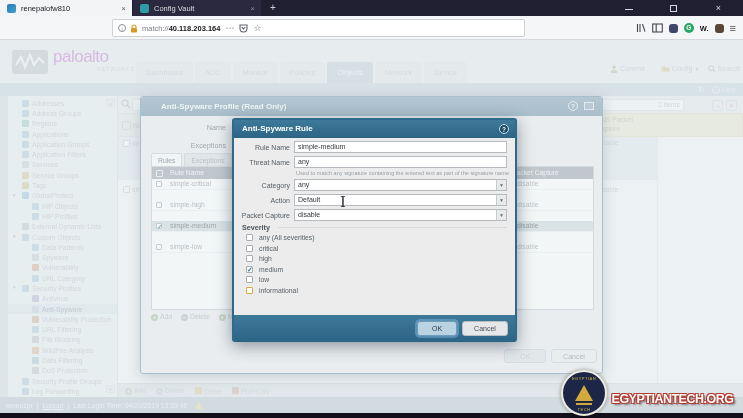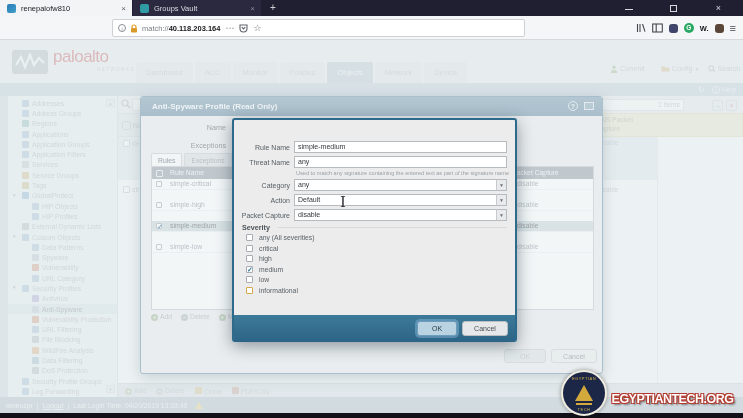--- a/index.html
+++ b/index.html
@@ -43,21 +43,21 @@
   .gcirc{width:10px;height:10px;border-radius:50%;background:#28a862;color:#fff;font-size:6.5px;font-weight:bold;text-align:center;line-height:10px;}
   .blob1{width:9px;height:9px;border-radius:3px;background:#40466b;}
   .blob2{width:9px;height:9px;border-radius:3px;background:#5a4638;}
   .wmark{font-size:7.5px;font-weight:bold;color:#17171b;}
   .i-menu::before{content:"≡";}
   .menuico{font-size:11px;color:#45494e;}
 
   
   .pa-header{left:0;top:40px;width:743px;height:43px;background:#e7eaec;z-index:1;}
   .pa-logoico{left:12px;top:50px;width:36px;height:24px;background:#98a1a7;border-radius:3px;z-index:2;}
-  .pa-brand{left:53px;top:47px;font-size:17px;color:#b91c1c;letter-spacing:-0.5px;z-index:2;}
+  .pa-brand{left:53px;top:47px;font-size:17px;color:#a21caf;letter-spacing:-0.5px;z-index:2;}
   .pa-brandsub{left:97px;top:67px;font-size:4.5px;color:#9aa2a8;letter-spacing:1.5px;z-index:2;}
   .pa-nav{left:136px;top:62px;height:21px;display:flex;gap:2px;z-index:2;}
   .pa-tab{height:21px;padding:0 10px;background:#dce0e2;color:#99a3a9;font-size:7.5px;display:flex;align-items:center;border-radius:2px 2px 0 0;}
   .pa-tab.active{background:#a3b3bc;color:#f3f6f7;}
   .pa-actions{left:610px;top:64px;width:130px;display:flex;gap:8px;font-size:7.2px;color:#8f999f;align-items:center;z-index:2;}
   .pa-subbar{left:0;top:83px;width:743px;height:13px;background:#a7bdc9;z-index:1;}
   .helpc{width:8px;height:8px;border:1px solid #e2ebf0;border-radius:50%;font-size:5.5px;color:#e2ebf0;text-align:center;line-height:8px;display:inline-block;}
   .helpc::before{content:"?";}
 
   .gutter{left:0;top:96px;width:8px;height:317px;background:#c3cbd0;z-index:1;}
@@ -96,21 +96,21 @@
   .logout{text-decoration:underline;}
   .warntri{width:0;height:0;border-left:4px solid transparent;border-right:4px solid transparent;border-bottom:7px solid #e3bd3f;margin-left:4px;}
   .blackstrip{left:0;top:413px;width:743px;height:5px;background:#12111a;z-index:1;}
 
   
   .dim1{left:0;top:40px;width:743px;height:373px;background:rgba(231,237,240,0.52);z-index:15;}
   .dim2{left:0;top:40px;width:743px;height:373px;background:rgba(233,238,241,0.48);z-index:25;}
 
   
   .odlg{left:140px;top:96px;width:463px;height:278px;background:#ebeced;border:1.5px solid #6e96ac;border-radius:3px;box-shadow:0 3px 14px rgba(40,60,75,.35);z-index:20;}
-  .odlg-title{left:0;top:0;width:100%;height:19px;background:linear-gradient(#84a3b6,#7093a9);color:#f5f8fa;font-size:8px;font-weight:bold;line-height:19px;padding-left:11px;border-radius:2px 2px 0 0;}
+  .odlg-title{left:0;top:0;width:100%;height:19px;background:linear-gradient(#84a3b6,#7093a9);color:#f5f8fa;font-size:8px;font-weight:bold;line-height:19px;padding-left:20px;border-radius:2px 2px 0 0;}
   .dlg-help{width:10px;height:10px;border:1px solid #dfe9ef;border-radius:50%;color:#eef4f8;font-size:6.5px;text-align:center;line-height:9px;}
   .dlg-help::before{content:"?";}
   .dlg-win{width:10px;height:8px;border:1px solid #dfe9ef;background:rgba(255,255,255,.15);}
   .flabel{font-size:7.2px;color:#5c646a;text-align:right;}
   .fvalue{font-size:7.2px;color:#9aa1a7;}
   .otab{height:13px;padding:0 6px;font-size:6.8px;background:#dbdfe1;color:#8c969c;border:1px solid #c6cbcf;border-bottom:none;border-radius:2px 2px 0 0;margin-right:2px;display:flex;align-items:center;}
   .otab.active{background:#fafbfb;color:#5a646b;}
   .otable{left:10px;top:69px;width:443px;height:144px;background:#fcfdfd;border:1px solid #c2c8cc;overflow:hidden;}
   .othead{left:0;top:0;width:100%;height:12px;background:#9da6ac;color:#f2f5f7;font-size:6.8px;line-height:12px;}
   .otr{width:100%;height:10.5px;font-size:6.8px;color:#8d969d;line-height:10.5px;position:relative;border-bottom:1px solid #eef0f1;}
@@ -165,21 +165,21 @@
 <div id="stage">
 
   <div class="abs titlebar">
     <div class="abs tab tab-active">
       <span class="favicon fav1"></span>
       <span class="tab-title">renepalofw810</span>
       <span class="tab-x">×</span>
     </div>
     <div class="abs tab tab-inactive">
       <span class="favicon fav2"></span>
-      <span class="tab-title">Groups Vault</span>
+      <span class="tab-title">Config Vault</span>
       <span class="tab-x">×</span>
     </div>
     <div class="abs newtab">+</div>
     <div class="abs winbtns">
       <span class="winbtn">
           <span class="winmin"></span>
         </span>
       <span class="winbtn">
           <span class="winbox"></span>
         </span>
@@ -493,20 +493,24 @@
       <span><span class="tbico ddel">−</span><span>Delete</span></span>
       <span><span class="tbico dadd">+</span><span>Move</span></span>
     </div>
     <div class="abs obtn ok-dis">OK</div>
     <div class="abs obtn cancel-dim">Cancel</div>
   </div>
 
   <div class="abs dim2"></div>
 
   <div class="abs idlg">
+    <div class="abs idlg-title">
+      <span>Anti-Spyware Rule</span>
+      <span class="abs ihelp" style="right:6px;top:4px;"></span>
+    </div>
     <span class="abs ilabel" style="top:24px;">Rule Name</span>
     <div class="abs iinput" style="top:21px;">simple-medium</div>
     <span class="abs ilabel" style="top:39px;">Threat Name</span>
     <div class="abs iinput" style="top:36px;">any</div>
     <div class="abs ihint" style="top:50px;">Used to match any signature containing the entered text as part of the signature name</div>
     <span class="abs ilabel" style="top:62px;">Category</span>
     <div class="abs iinput" style="top:59px;">any</div>
     <div class="abs iarrow" style="top:59px;"></div>
     <span class="abs ilabel" style="top:77px;">Action</span>
     <div class="abs iinput" style="top:74px;">Default</div>

